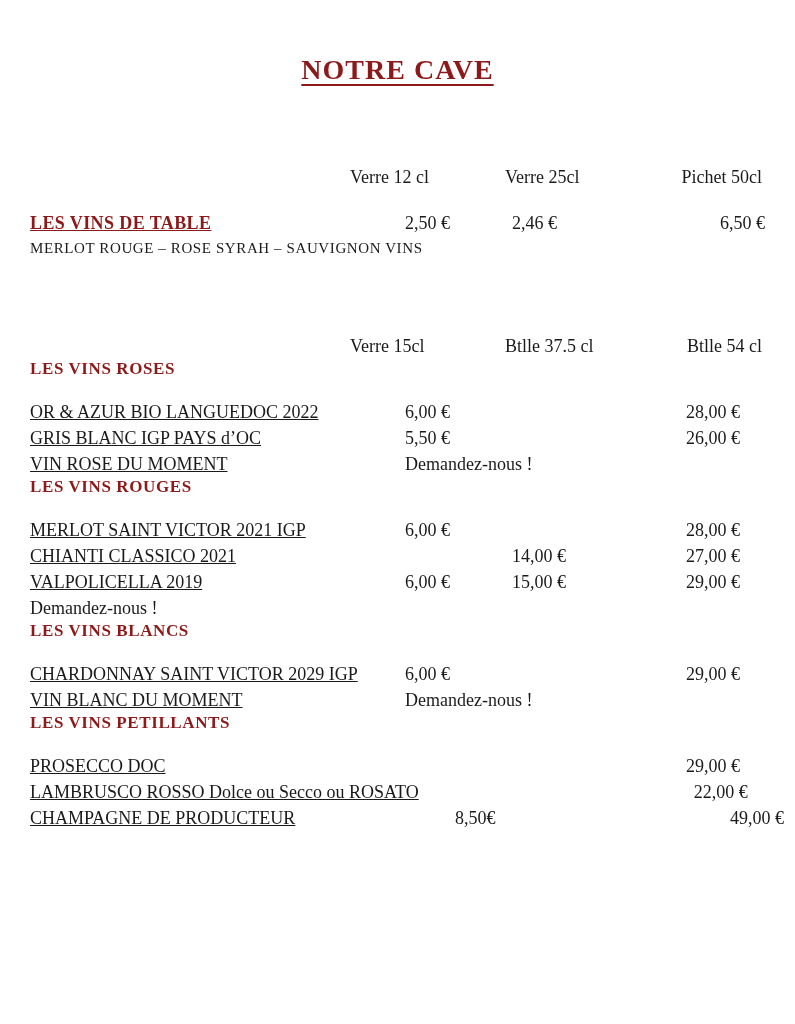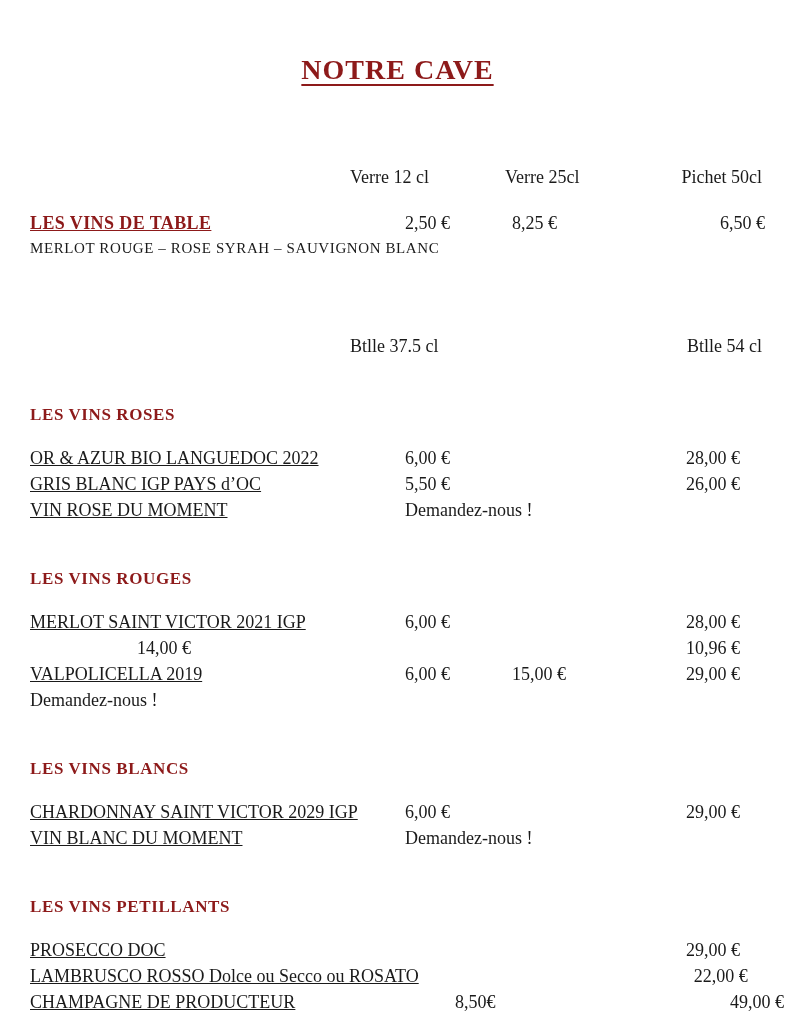--- a/index.html
+++ b/index.html
@@ -61,21 +61,21 @@
     font-weight: bold;
     letter-spacing: 0.4px;
   }
   .subtitle {
     font-size: 15px;
     letter-spacing: 0.6px;
     line-height: 22px;
     margin-top: 1px;
   }
   .headers2 { margin-top: 74px; }
-  .section { margin-top: 46px; }
+  .section { }
   .section-title {
     color: #8d1a1a;
     font-weight: bold;
     font-size: 17px;
     letter-spacing: 0.6px;
     margin-bottom: 20px;
     line-height: 20px;
   }
 </style>
 </head>
@@ -90,27 +90,28 @@
   <div class="row hdr headers1">
     <span class="hname"></span>
     <span class="h1">Verre 12 cl</span>
     <span class="h2">Verre 25cl</span>
     <span class="h3">Pichet 50cl</span>
   </div>
 
   <div class="row table-row">
     <span class="name">LES VINS DE TABLE</span>
     <span class="c1">2,50 €</span>
-    <span class="c2">8,25 €</span>
+    <span class="c2">2,46 €</span>
     <span class="c3">6,50 €</span>
   </div>
-  <div class="subtitle">MERLOT ROUGE – ROSE SYRAH – SAUVIGNON BLANC</div>
+  <div class="subtitle">MERLOT ROUGE – ROSE SYRAH – SAUVIGNON VINS</div>
 
   <div class="row hdr headers2">
     <span class="hname"></span>
+    <span class="h1">Verre 15cl</span>
     <span class="h2">Btlle 37.5 cl</span>
     <span class="h3">Btlle 54 cl</span>
   </div>
 
   <div class="section t2">
     <div class="section-title">LES VINS ROSES</div>
     <div class="row">
       <span class="name">OR &amp; AZUR BIO LANGUEDOC 2022</span>
       <span class="c1">6,00 €</span>
       <span class="c2"></span>
@@ -132,23 +133,24 @@
 
   <div class="section t2">
     <div class="section-title">LES VINS ROUGES</div>
     <div class="row">
       <span class="name">MERLOT SAINT VICTOR 2021 IGP</span>
       <span class="c1">6,00 €</span>
       <span class="c2"></span>
       <span class="c3">28,00 €</span>
     </div>
     <div class="row">
+      <span class="name">CHIANTI CLASSICO 2021</span>
       <span class="c1"></span>
       <span class="c2">14,00 €</span>
-      <span class="c3">10,96 €</span>
+      <span class="c3">27,00 €</span>
     </div>
     <div class="row">
       <span class="name">VALPOLICELLA 2019</span>
       <span class="c1">6,00 €</span>
       <span class="c2">15,00 €</span>
       <span class="c3">29,00 €</span>
     </div>
     <div class="row">
       <span class="c1">Demandez-nous !</span>
       <span class="c2"></span>

